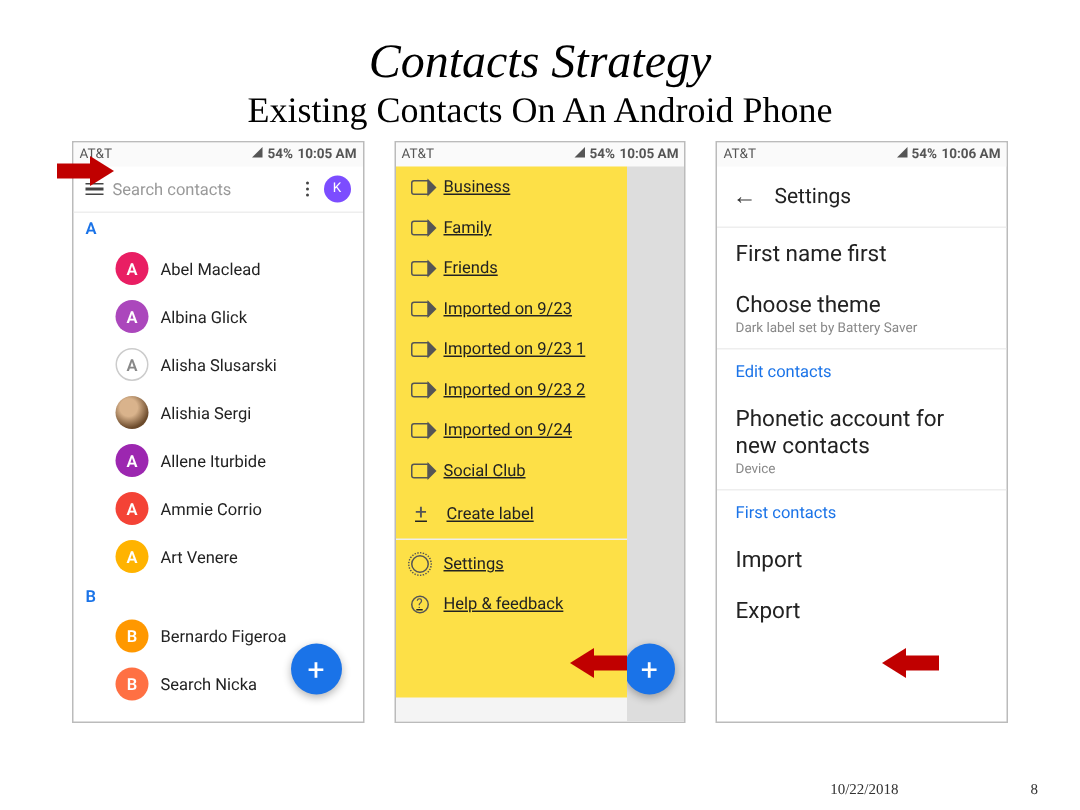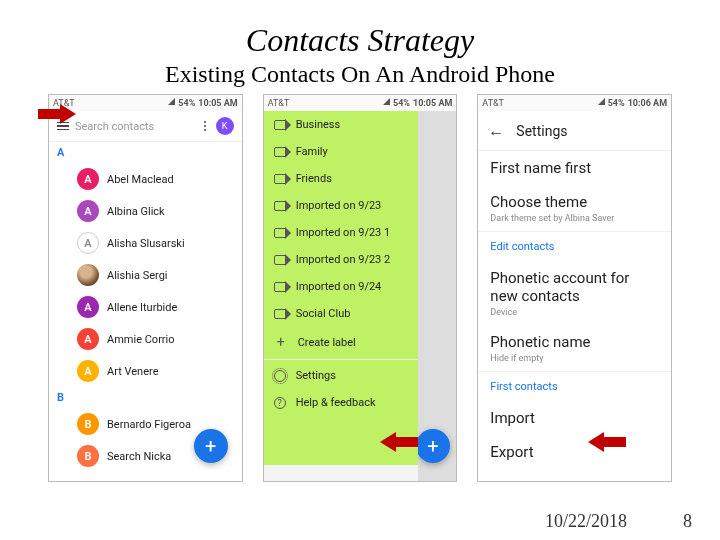--- a/index.html
+++ b/index.html
@@ -19,21 +19,21 @@
   .dots { width:10px; display:flex; flex-direction:column; align-items:center; gap:2px;}
   .dots span{width:2px;height:2px;border-radius:50%;background:#444;}
   .avatar-k { width:18px;height:18px;border-radius:50%;background:#7c4dff;color:#fff;display:flex;align-items:center;justify-content:center;font-size:9px;}
   .contact-list { flex:1; overflow:hidden; }
   .section-head { display:flex; padding:4px 8px; color:#1a73e8; font-weight:600; font-size:11px; }
   .crow { display:flex; align-items:center; gap:8px; padding:5px 8px 5px 28px; }
   .crow .av{width:22px;height:22px;border-radius:50%;display:flex;align-items:center;justify-content:center;color:#fff;font-size:11px;font-weight:600;}
   .fab { position:absolute; bottom:18px; right:14px; width:34px;height:34px;border-radius:50%;background:#1a73e8;color:#fff;display:flex;align-items:center;justify-content:center;font-size:20px;box-shadow:0 2px 6px rgba(0,0,0,.3);}
   
   .drawer-wrap { flex:1; position:relative; background:#f4f4f4; }
-  .drawer { position:absolute; left:0; top:0; bottom:16px; width:80%; background:#bef264; display:flex; flex-direction:column; }
+  .drawer { position:absolute; left:0; top:0; bottom:16px; width:80%; background:#fde047; display:flex; flex-direction:column;text-decoration:underline; }
   .label-row { display:flex; align-items:center; gap:10px; padding:7px 10px; font-size:11px; }
   .label-icon { width:12px;height:10px;border:1.5px solid #555;border-radius:2px 0 0 2px; position:relative;}
   .label-icon::after{content:"";position:absolute;right:-6px;top:-1.5px;width:0;height:0;border-top:6.5px solid transparent;border-bottom:6.5px solid transparent;border-left:6px solid #555;}
   .plus-icon{font-size:14px;color:#555;width:14px;text-align:center;}
   .gear-icon{width:12px;height:12px;border:1.5px solid #555;border-radius:50%;position:relative;}
   .gear-icon::before{content:"";position:absolute;inset:-3px;border:1.5px dotted #555;border-radius:50%;}
   .help-icon{width:12px;height:12px;border:1.5px solid #555;border-radius:50%;display:flex;align-items:center;justify-content:center;font-size:9px;color:#555;}
   .drawer-sep{height:1px;background:#eee;margin:2px 0;}
   .drawer-overlay{position:absolute;right:0;top:0;bottom:0;width:20%;background:#ddd;}
   .drawer-overlay .fab{right:-6px;}
@@ -47,21 +47,21 @@
   .set-link{padding:8px 12px;font-size:11px;color:#1a73e8;font-weight:400;}
   .set-sep{height:1px;background:#eee;}
   
   .arrow{position:absolute;width:38px;height:20px;}
   .arrow .shaft{position:absolute;top:5px;width:22px;height:10px;background:#c00000;}
   .arrow .head{position:absolute;width:0;height:0;border-top:10px solid transparent;border-bottom:10px solid transparent;}
   .arrow.right .shaft{left:0;}
   .arrow.right .head{left:22px;border-left:16px solid #c00000;}
   .arrow.left .shaft{right:0;}
   .arrow.left .head{right:22px;border-right:16px solid #c00000;}
-  .footer{position:absolute;bottom:8px;right:28px;font-family:"Times New Roman",serif;font-size:18px;color:#333;display:flex;gap:56px;}
+  .footer{position:absolute;bottom:8px;right:28px;font-family:"Times New Roman",serif;font-size:10px;color:#333;display:flex;gap:88px;}
 </style>
 </head>
 <body>
 
 <div class="title">Contacts Strategy</div>
 <div class="subtitle">Existing Contacts On An Android Phone</div>
 
 <div class="shots">
 
   <div class="phone">
@@ -204,31 +204,27 @@
     </div>
     <div class="settings-head">
       <span class="back-arrow">←</span>
       <span class="title-t">Settings</span>
     </div>
     <div class="set-item">
         <div class="l1">First name first</div>
       </div>
     <div class="set-item">
         <div class="l1">Choose theme</div>
-        <div class="l2">Dark theme set by Albina Saver</div>
+        <div class="l2">Dark label set by Battery Saver</div>
       </div>
     <div class="set-sep"></div>
     <div class="set-link">Edit contacts</div>
     <div class="set-item">
         <div class="l1">Phonetic account for new contacts</div>
         <div class="l2">Device</div>
-      </div>
-    <div class="set-item">
-        <div class="l1">Phonetic name</div>
-        <div class="l2">Hide if empty</div>
       </div>
     <div class="set-sep"></div>
     <div class="set-link">First contacts</div>
     <div class="set-item">
         <div class="l1">Import</div>
       </div>
     <div class="set-item">
         <div class="l1">Export</div>
       </div>
   </div>

